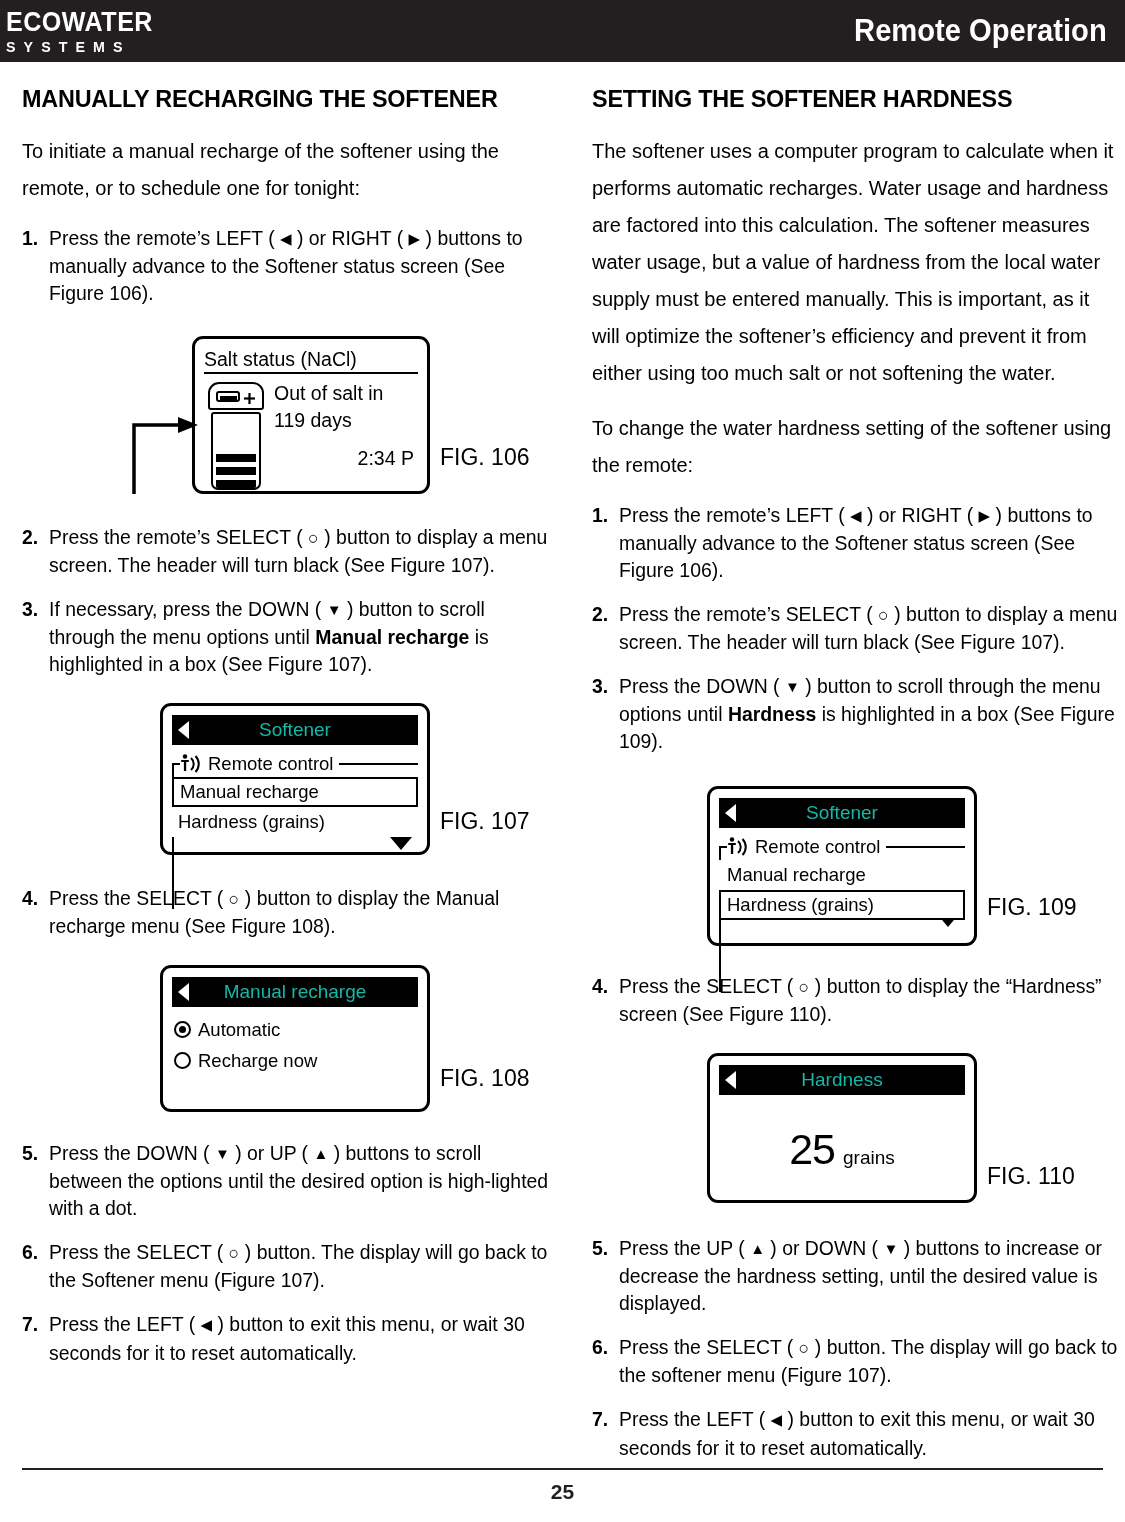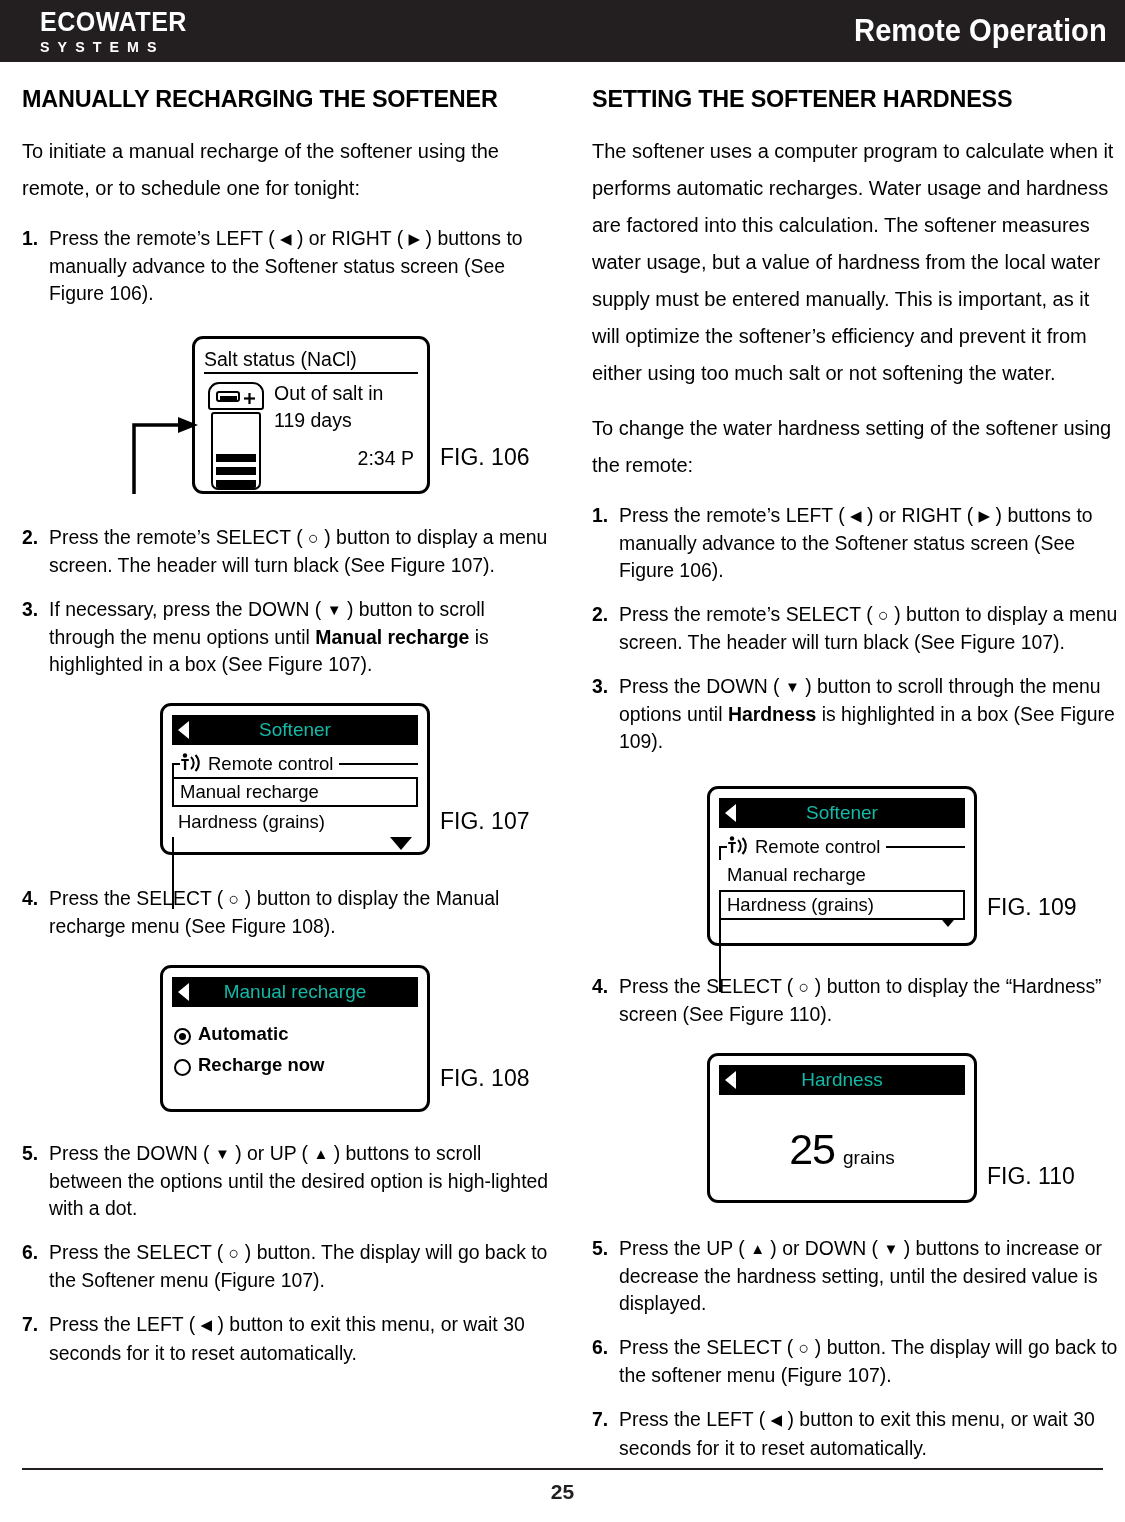--- a/index.html
+++ b/index.html
@@ -21,21 +21,21 @@
     position: absolute;
     left: 0; top: 0;
     width: 1125px;
     height: 62px;
     background: #231f20;
     display: flex;
     align-items: center;
     justify-content: space-between;
   }
   .logo {
-    margin-left: 40px;
+    margin-left: 6px;
     line-height: 1;
     display: flex;
     flex-direction: column;
     justify-content: center;
   }
   .logo-main {
     color: #ffffff;
     font-weight: bold;
     font-size: 27px;
     letter-spacing: 0.5px;
@@ -172,20 +172,21 @@
     left: 0; right: 0; top: 12px;
     border-top: 2.5px solid #000;
     z-index: 0;
   }
   .group-legend-inner {
     background: #fff;
     position: relative;
     z-index: 1;
     padding-right: 6px;
     display: flex;
+    align-items: center;
   }
   .group-left-wall {
     position: absolute;
     left: 0; top: 12px; bottom: -52px;
     border-left: 2.5px solid #000;
   }
   
   .antenna {
     position: relative;
     width: 25px;
@@ -213,25 +214,24 @@
     right: 6px;
     width: 0; height: 0;
     border-left: 11px solid transparent;
     border-right: 11px solid transparent;
     border-top: 13px solid #000;
   }
 
   
   .radio-row {
     display: flex;
-    align-items: flex-end;
+    align-items: center;
     font-size: 18.5px;
     height: 31px;
     padding-left: 2px;
-    font-weight: bold;
   }
   .radio {
     width: 17px; height: 17px;
     border: 2.5px solid #000;
     border-radius: 50%;
     margin-right: 7px;
     box-sizing: border-box;
     position: relative;
     flex: none;
   }

